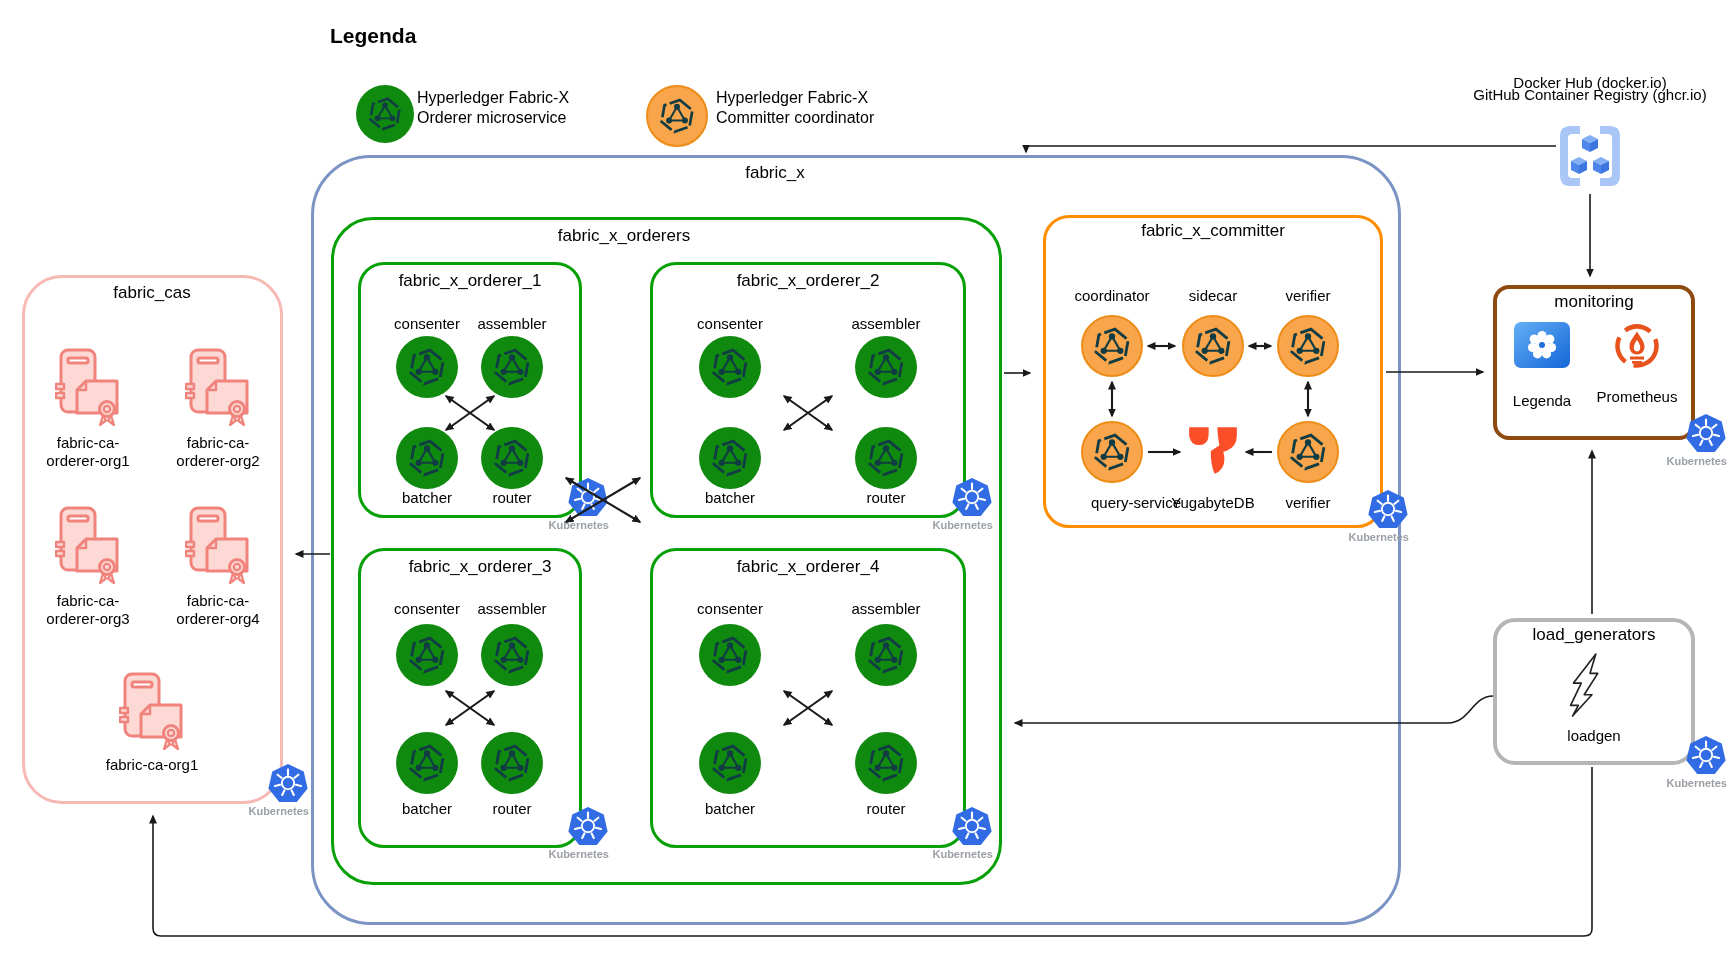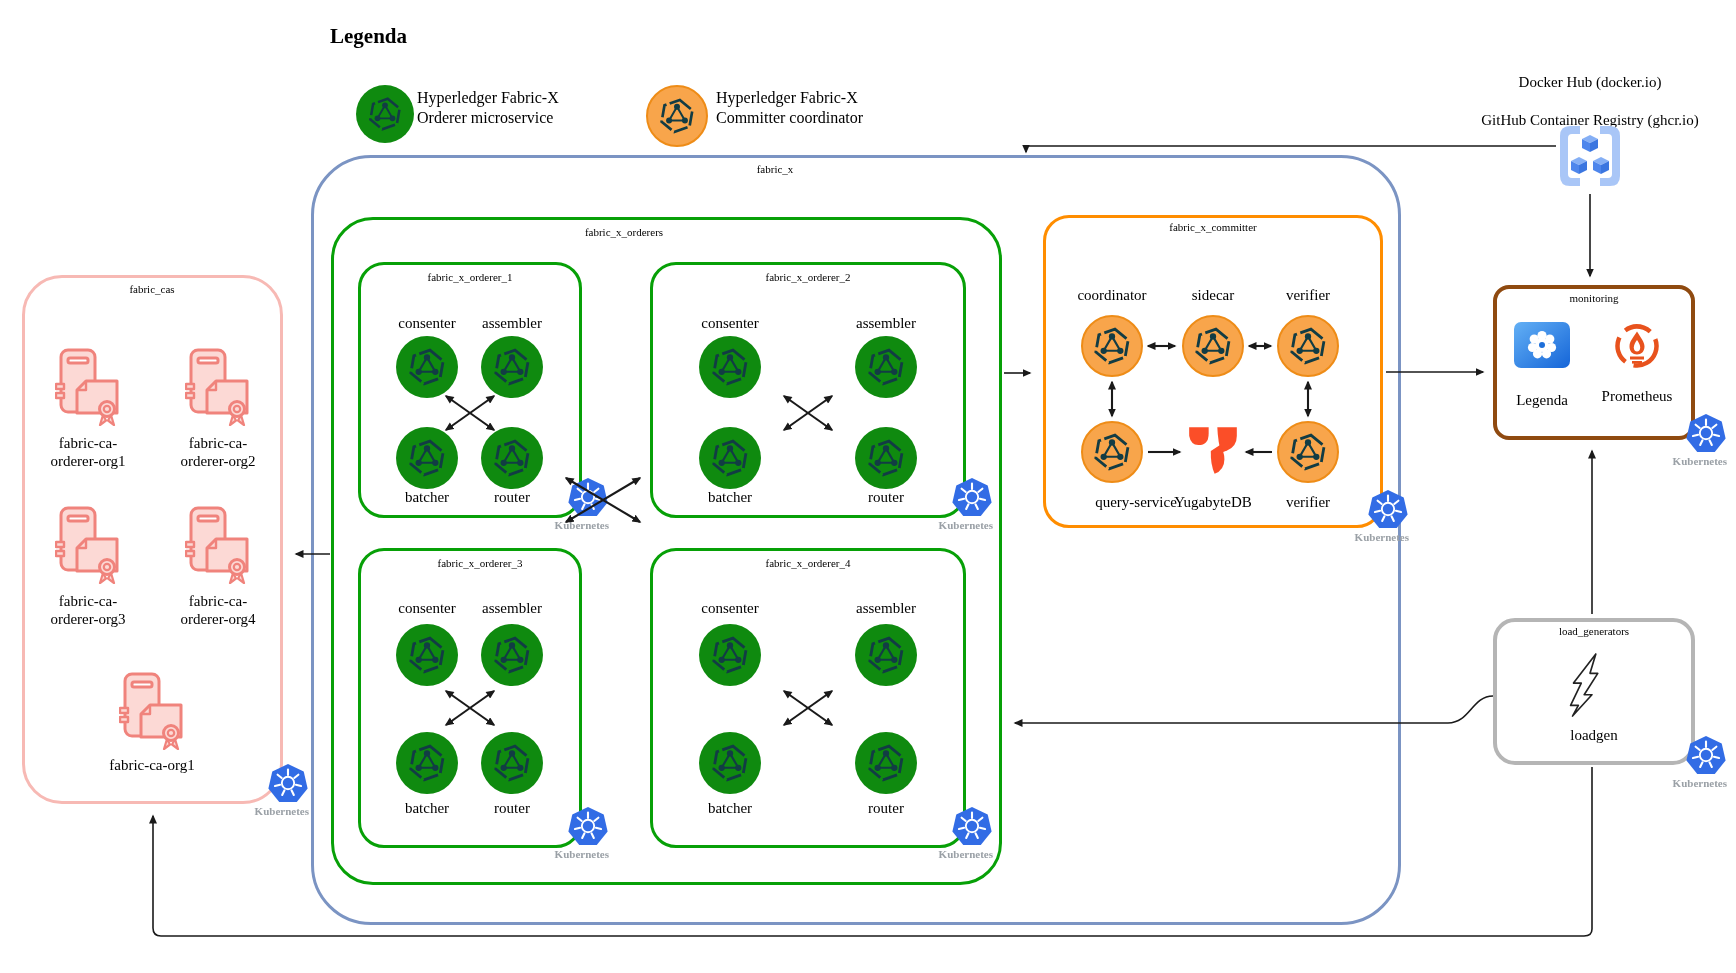--- a/index.html
+++ b/index.html
@@ -1,26 +1,26 @@
 <!DOCTYPE html>
 <html><head>
 <meta charset="utf-8">
 <style>
   html,body{margin:0;padding:0;background:#fff;}
   .canvas{position:relative;width:1736px;height:973px;background:#fff;overflow:hidden;
-          font-family:Liberation Serif, serif;color:#000;}
+          font-family:Liberation Sans, sans-serif;color:#000;}
   .box{position:absolute;background:#fff;box-sizing:border-box;}
   .bx-blue  {border:3px solid #7b94c3;border-radius:60px;}
   .bx-green {border:3px solid #07a007;border-radius:42px;}
   .bx-greensm{border:3px solid #07a007;border-radius:26px;}
   .bx-orange{border:3px solid #ff8d00;border-radius:26px;}
   .bx-pink  {border:3px solid #f7b9b4;border-radius:40px;}
   .bx-brown {border:4px solid #8f4a10;border-radius:16px;}
   .bx-gray  {border:4px solid #b5b5b5;border-radius:22px;}
-  .tt{position:absolute;font-size:11px;white-space:nowrap;transform:translateX(-50%);}
+  .tt{position:absolute;font-size:17px;white-space:nowrap;transform:translateX(-50%);}
   .lb{position:absolute;font-size:15px;white-space:nowrap;transform:translateX(-50%);}
   .lb2{position:absolute;font-size:15px;line-height:18px;text-align:center;transform:translateX(-50%);}
   .legend-title{position:absolute;font-size:21px;font-weight:bold;}
   .legend-text{position:absolute;font-size:16px;line-height:20px;}
   .pod{position:absolute;width:62px;height:62px;border-radius:50%;
        display:flex;align-items:center;justify-content:center;box-sizing:border-box;}
   .pod-g{background:#0f8a0f;}
   .pod-o{background:#f8a54b;border:2px solid #ee8c17;}
   .badge{position:absolute;width:92px;text-align:right;transform:translateX(-50%);}
   .ktext{font-size:11px;font-weight:bold;color:#9aa0a6;margin-top:-2px;}
@@ -142,21 +142,21 @@
     <svg width="40" height="40">
         <use href="#fab"></use>
       </svg>
   </div>
   <div class="legend-text" style="left:716px;top:88px">
     <div>Hyperledger Fabric-X</div>
     <div>Committer coordinator</div>
   </div>
 
   <div class="lb" style="left:1590px;top:74px">Docker Hub (docker.io)</div>
-  <div class="lb" style="left:1590px;top:112px">GitHub Container Registry (ghcr.io)</div>
+  <div class="lb" style="left:1590px;top:86px">GitHub Container Registry (ghcr.io)</div>
   <div class="icon-wrap" style="left:1590px;top:124px">
     <svg width="64" height="64">
         <use href="#reg"></use>
       </svg>
   </div>
 
   <div class="box bx-blue" style="left:311px;top:155px;width:1090px;height:770px"></div>
   <div class="tt" style="left:775px;top:163px">fabric_x</div>
 
   <div class="box bx-pink" style="left:22px;top:275px;width:261px;height:529px"></div>

